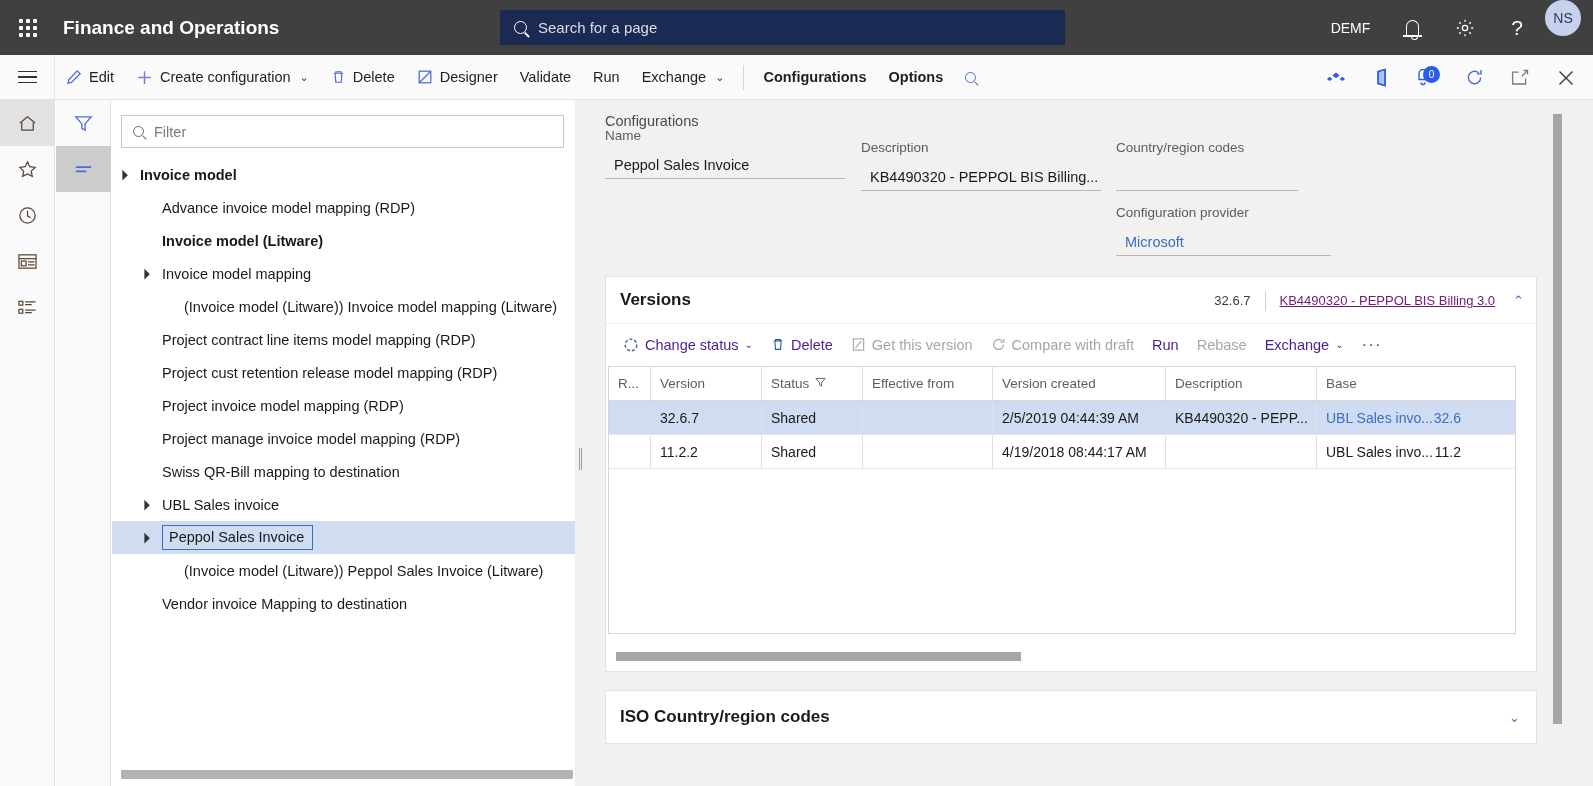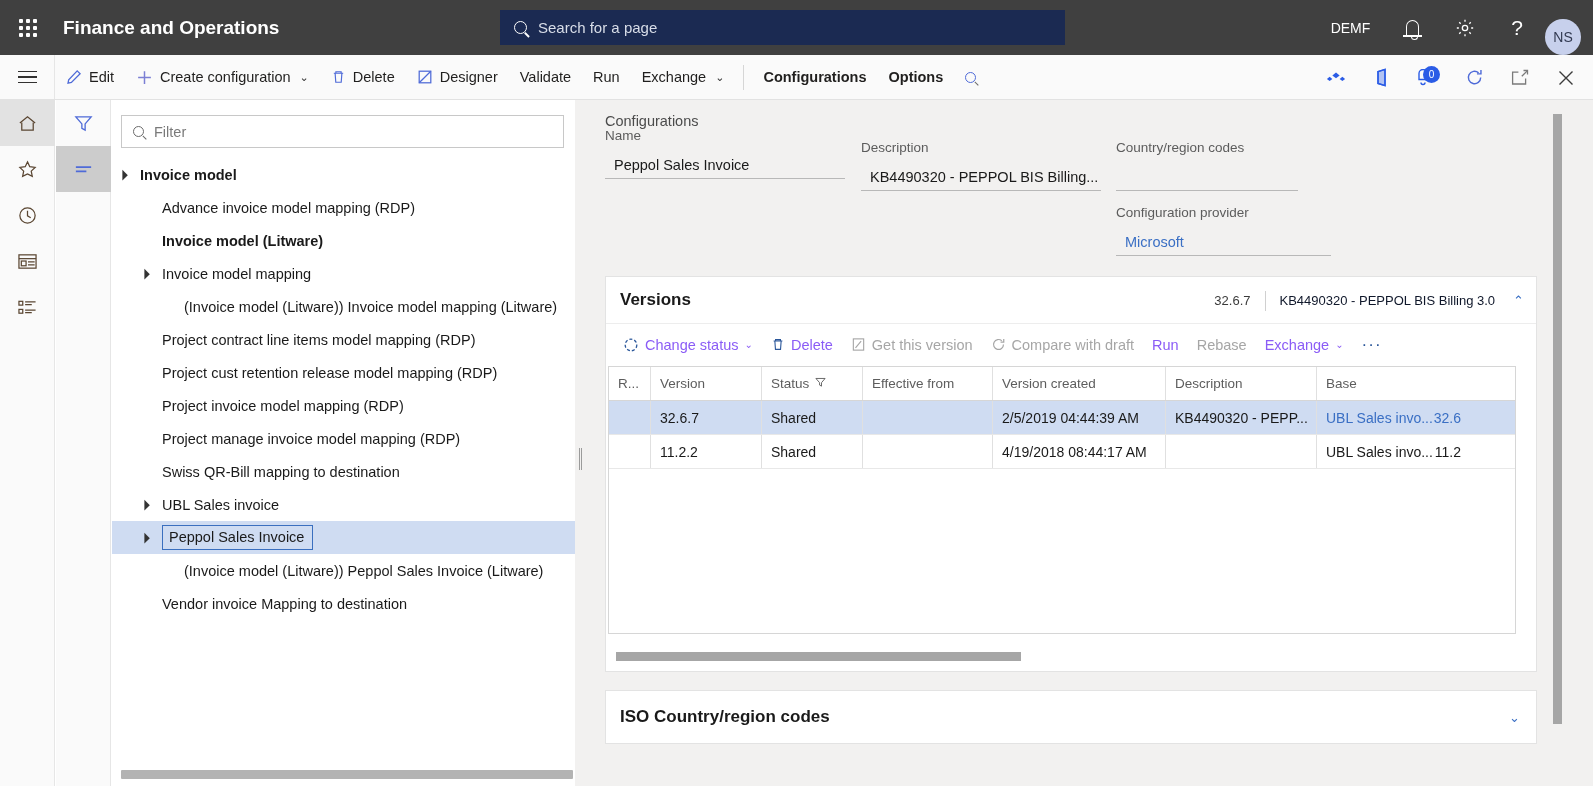--- a/index.html
+++ b/index.html
@@ -36,21 +36,21 @@
   #search-box .ph { color: #d8dde8; font-size: 15px; margin-left: 11px; }
   .mag {
     width: 13px; height: 13px; border: 1.6px solid #ffffff; border-radius: 50%;
     position: relative; display: inline-block; flex: none;
   }
   .mag::after {
     content: ""; position: absolute; width: 1.6px; height: 6px; background: #ffffff;
     right: -2px; bottom: -5px; transform: rotate(-45deg);
   }
   #nav-right {
-    position: absolute; right: 0; top: 0; height: 55px; display: flex; align-items: flex-end;
+    position: absolute; right: 0; top: 0; height: 55px; display: flex; align-items: flex-start;
   }
   #nav-right .nav-item {
     color: #ffffff; font-size: 14px; padding: 0 18px; height: 55px;
     display: flex; align-items: center; cursor: pointer;
   }
   #avatar {
     width: 36px; height: 36px; border-radius: 50%; background: #c7d0ec; color: #333b52;
     font-size: 14px; display: flex; align-items: center; justify-content: center;
     margin-right: 12px; margin-left: 4px; cursor: pointer; font-weight: normal;
   }
@@ -184,28 +184,28 @@
     background: #ffffff; border: 1px solid #e3e3e3;
   }
   #versions-head {
     position: relative; height: 47px; border-bottom: 1px solid #ededed;
     display: flex; align-items: center;
   }
   #versions-title { font-size: 17px; font-weight: bold; color: #1a1a1a; margin-left: 14px; }
   #vh-right { position: absolute; right: 12px; top: 0; height: 47px; display: flex; align-items: center; gap: 0; }
   #vh-ver { font-size: 13px; color: #3b3b3b; padding-right: 14px; }
   #vh-div { width: 1px; height: 20px; background: #d0d0d0; }
-  #vh-desc { font-size: 13px; color: #0f172a; padding-left: 14px; }
+  #vh-desc { font-size: 13px; color: #701a75; padding-left: 14px; text-decoration: underline; }
   #vh-chev { font-size: 13px; color: #3a6fc4; margin-left: 18px; cursor: pointer; }
 
   #versions-toolbar {
     position: relative; height: 41px; display: flex; align-items: center; padding-left: 8px;
   }
   .vcmd {
-    display: flex; align-items: center; gap: 6px; font-size: 14.5px; color: #8b5cf6;
+    display: flex; align-items: center; gap: 6px; font-size: 14.5px; color: #4c1d95;
     padding: 0 9px; height: 41px; cursor: pointer; white-space: nowrap;
   }
   .vcmd.disabled { color: #a6a6a6; cursor: default; }
   .vcmd .chev { font-size: 10px; }
   .vcmd.dots { color: #2b579a; font-size: 17px; letter-spacing: 1px; }
 
   
   #grid {
     position: absolute; left: 2px; top: 89px; width: 908px; height: 268px;
     border: 1px solid #d6d6d6; background: #fff; overflow: hidden;

